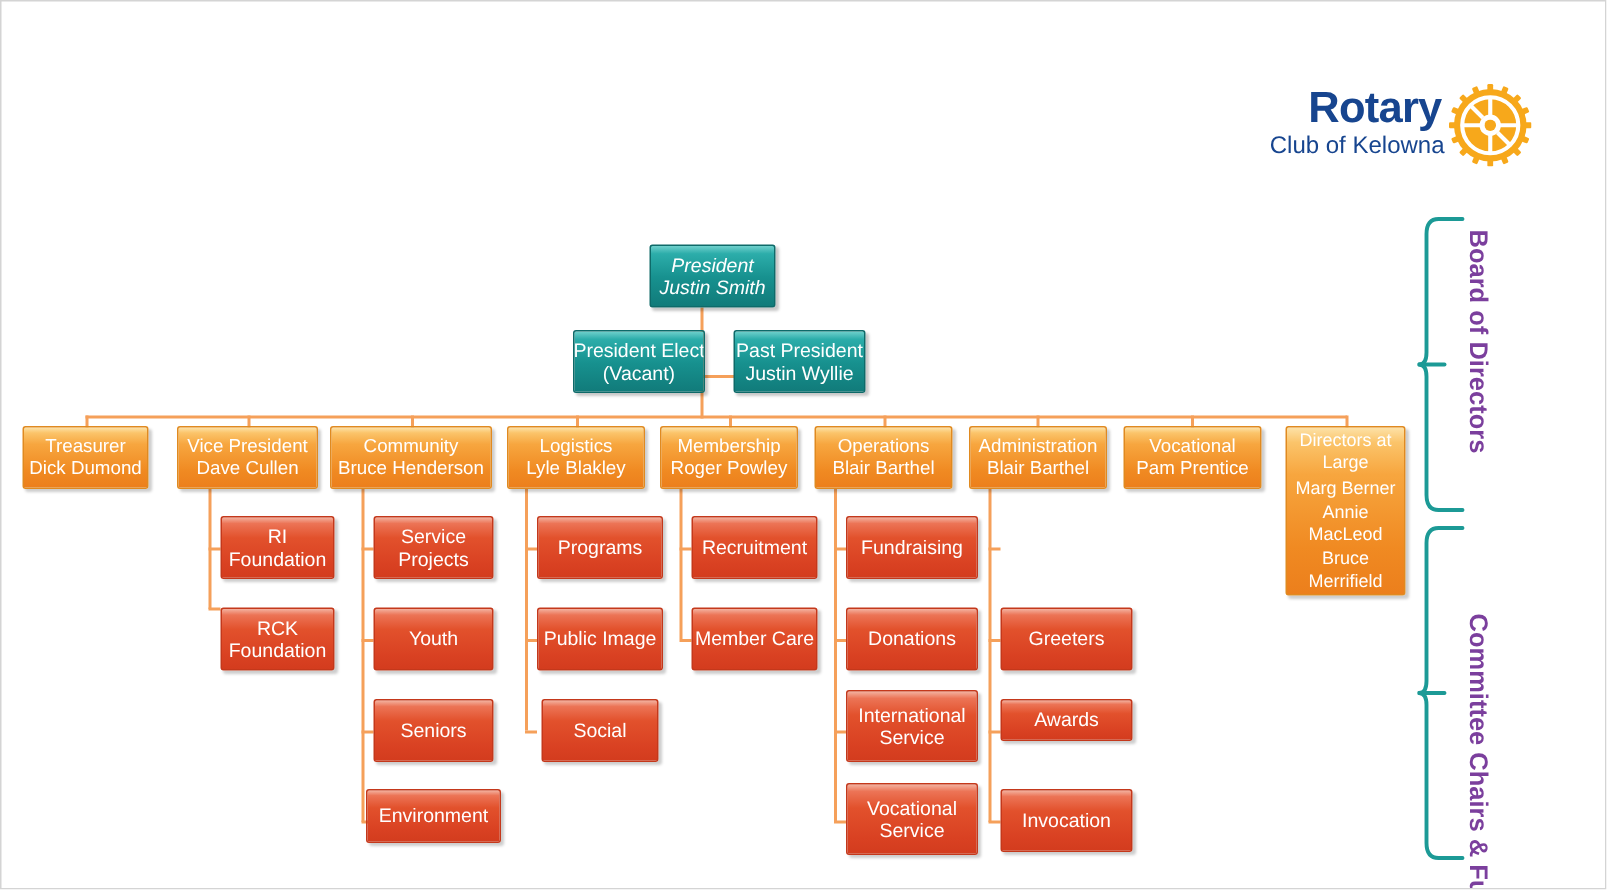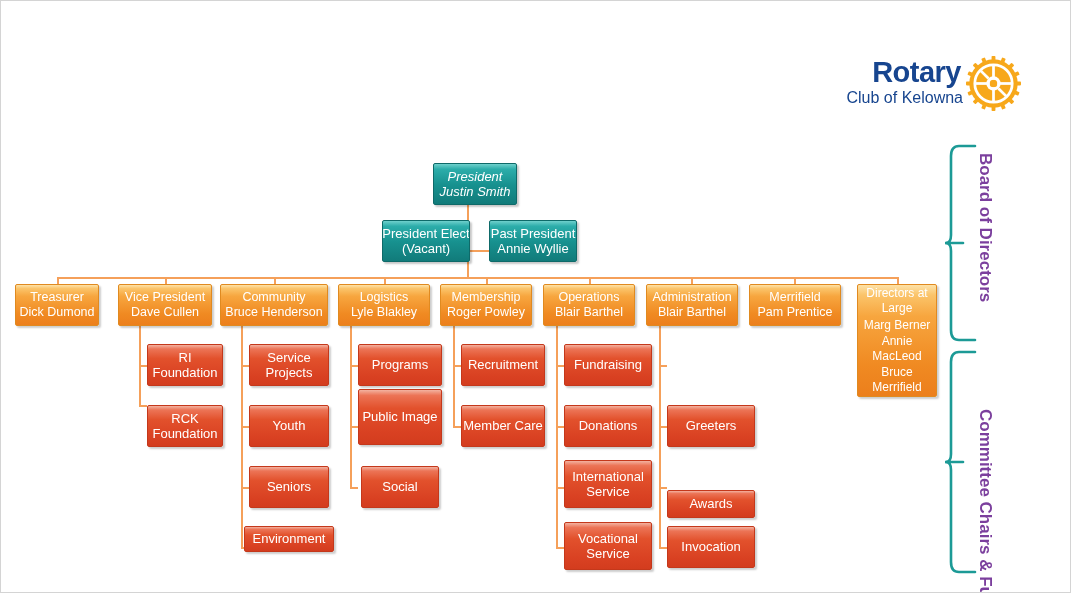--- a/index.html
+++ b/index.html
@@ -196,21 +196,21 @@
     <span class="nm">Justin Smith</span>
   </div>
 
   <div class="box teal" style="left:381px;top:219px;width:88px;height:42px;">
     <span class="ttl">President Elect</span>
     <span class="nm">(Vacant)</span>
   </div>
 
   <div class="box teal" style="left:488px;top:219px;width:88px;height:42px;">
     <span class="ttl">Past President</span>
-    <span class="nm">Annie Wyllie</span>
+    <span class="nm">Justin Wyllie</span>
   </div>
 
   <div class="box orange" style="left:14px;top:283px;width:84px;height:42px;">
     <span class="ttl">Treasurer</span>
     <span class="nm">Dick Dumond</span>
   </div>
 
   <div class="box orange" style="left:117px;top:283px;width:94px;height:42px;">
     <span class="ttl">Vice President</span>
     <span class="nm">Dave Cullen</span>
@@ -235,21 +235,21 @@
     <span class="ttl">Operations</span>
     <span class="nm">Blair Barthel</span>
   </div>
 
   <div class="box orange" style="left:645px;top:283px;width:92px;height:42px;">
     <span class="ttl">Administration</span>
     <span class="nm">Blair Barthel</span>
   </div>
 
   <div class="box orange" style="left:748px;top:283px;width:92px;height:42px;">
-    <span class="ttl">Merrifield</span>
+    <span class="ttl">Vocational</span>
     <span class="nm">Pam Prentice</span>
   </div>
 
   <div class="box orange dal" style="left:856px;top:283px;width:80px;height:113px;">
     <span class="ttl" style="white-space:normal;">Directors at Large</span>
     <span class="nm">Marg Berner</span>
     <span class="nm" style="white-space:normal;">Annie MacLeod</span>
     <span class="nm" style="white-space:normal;">Bruce Merrifield</span>
   </div>
 
@@ -262,28 +262,28 @@
 
   <div class="box red" style="left:248px;top:343px;width:80px;height:42px;">
     <span class="ttl" style="white-space:normal;">Service Projects</span>
   </div>
   <div class="box red" style="left:248px;top:404px;width:80px;height:42px;">
     <span class="ttl" style="white-space:normal;">Youth</span>
   </div>
   <div class="box red" style="left:248px;top:465px;width:80px;height:42px;">
     <span class="ttl" style="white-space:normal;">Seniors</span>
   </div>
-  <div class="box red" style="left:243px;top:525px;width:90px;height:26px;">
+  <div class="box red" style="left:243px;top:525px;width:90px;height:36px;">
     <span class="ttl" style="white-space:normal;">Environment</span>
   </div>
 
   <div class="box red" style="left:357px;top:343px;width:84px;height:42px;">
     <span class="ttl" style="white-space:normal;">Programs</span>
   </div>
-  <div class="box red" style="left:357px;top:388px;width:84px;height:56px;text-align:center;">
+  <div class="box red" style="left:357px;top:404px;width:84px;height:42px;text-align:center;">
     <span class="ttl" style="white-space:normal;">Public Image</span>
   </div>
   <div class="box red" style="left:360px;top:465px;width:78px;height:42px;">
     <span class="ttl" style="white-space:normal;">Social</span>
   </div>
 
   <div class="box red" style="left:460px;top:343px;width:84px;height:42px;">
     <span class="ttl" style="white-space:normal;">Recruitment</span>
   </div>
   <div class="box red" style="left:460px;top:404px;width:84px;height:42px;">
@@ -299,21 +299,21 @@
   <div class="box red" style="left:563px;top:521px;width:88px;height:48px;">
     <span class="ttl" style="white-space:normal;">Vocational Service</span>
   </div>
   <div class="box red" style="left:563px;top:459px;width:88px;height:48px;">
     <span class="ttl" style="white-space:normal;">International Service</span>
   </div>
 
   <div class="box red" style="left:666px;top:404px;width:88px;height:42px;">
     <span class="ttl" style="white-space:normal;">Greeters</span>
   </div>
-  <div class="box red" style="left:666px;top:489px;width:88px;height:28px;">
+  <div class="box red" style="left:666px;top:465px;width:88px;height:28px;">
     <span class="ttl" style="white-space:normal;">Awards</span>
   </div>
   <div class="box red" style="left:666px;top:525px;width:88px;height:42px;">
     <span class="ttl" style="white-space:normal;">Invocation</span>
   </div>
 
   <div class="brace" style="left:944px;top:142px;">
     <svg width="34" height="200" viewBox="0 0 34 200">
       <path d="M30 3 H14 Q6 3 6 13 V92 Q6 100 1 100 Q6 100 6 108 V187 Q6 197 14 197 H30" fill="none" stroke="#1C9A96" stroke-width="2.6" stroke-linecap="round" stroke-linejoin="round"></path>
       <path d="M1 100 H18" fill="none" stroke="#1C9A96" stroke-width="2.6" stroke-linecap="round"></path>

